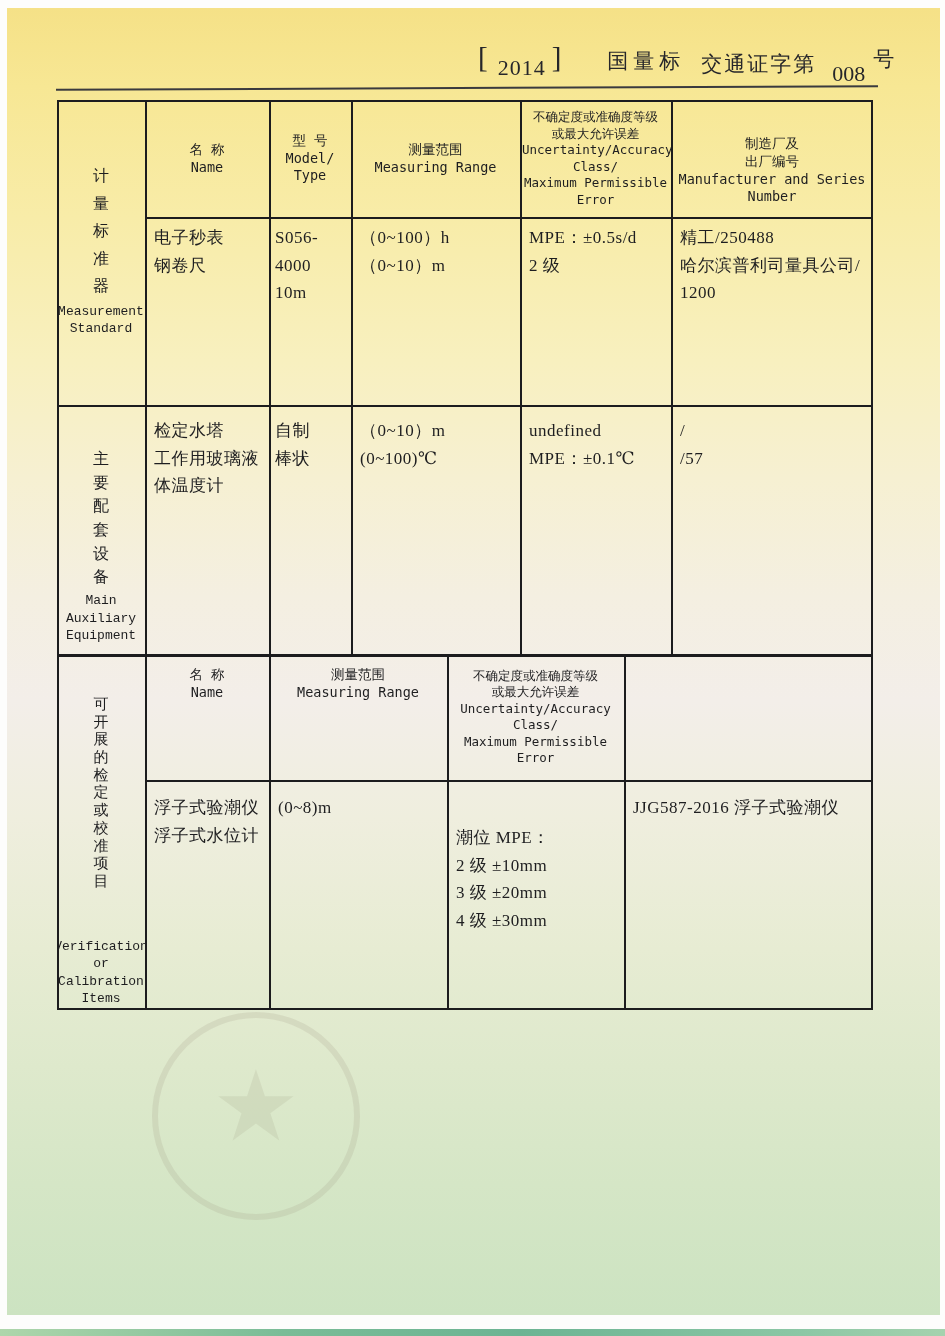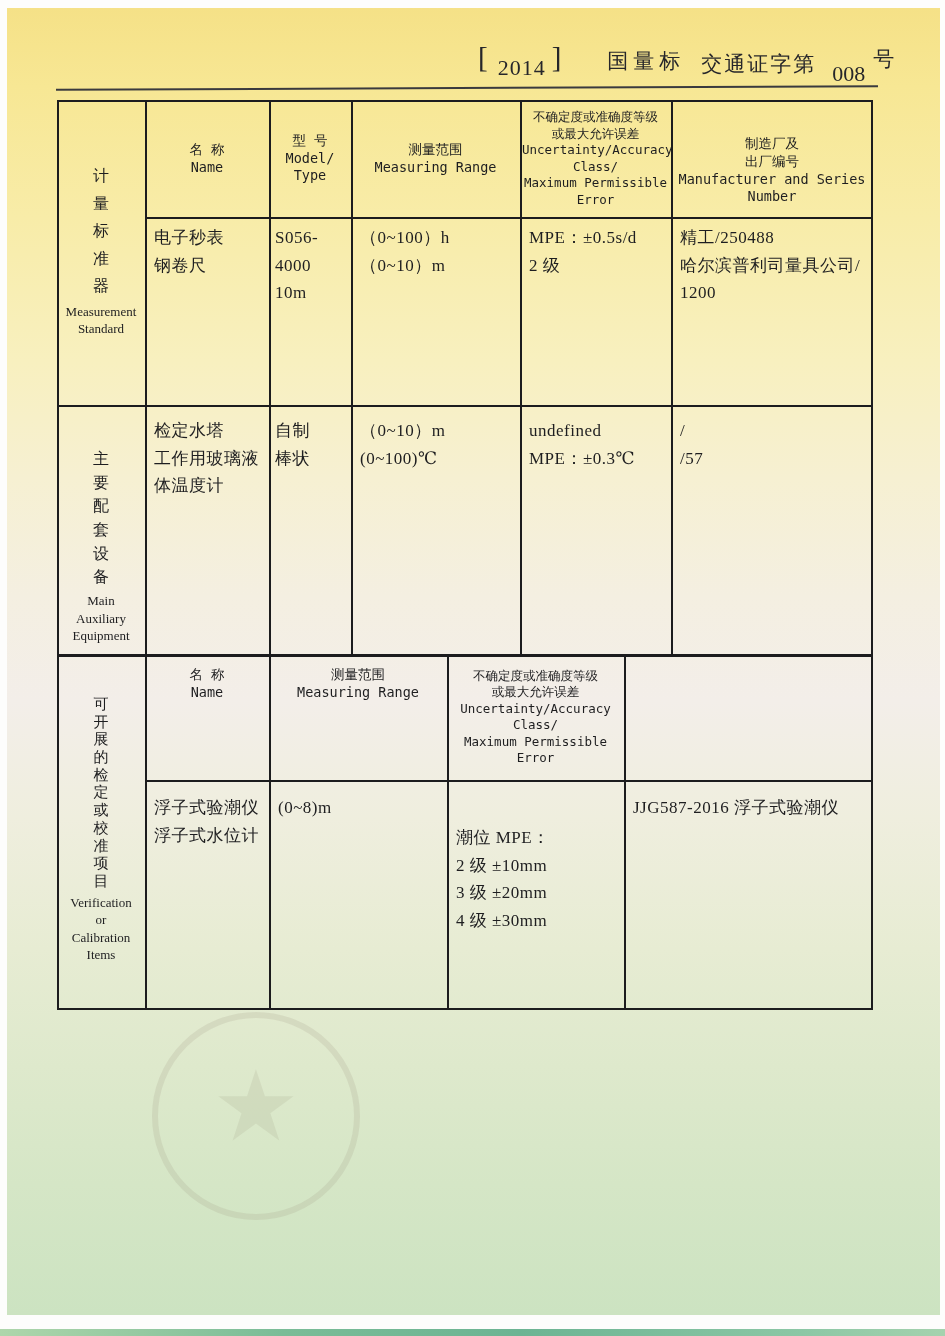--- a/index.html
+++ b/index.html
@@ -52,21 +52,21 @@
     font-size:13.5px; line-height:1.32; text-align:center; white-space:pre-line;
     display:flex; flex-direction:column; justify-content:center;
     padding:2px 2px; letter-spacing:0;
   }
   .label-cell { display:flex; flex-direction:column; align-items:center; }
   .v-zh {
     width:1.18em; word-break:break-all; text-align:center;
     font-size:16px; line-height:1.72; letter-spacing:0;
   }
   .v-en {
-    font-family:Liberation Serif, serif;
+    font-family:Liberation Mono, monospace;
     white-space:pre-line; text-align:center; font-size:13px; line-height:1.35; margin-top:3px;
   }
   .s1.label-cell { padding-top:62px; }
   .s2.label-cell { padding-top:42px; }
   .s2 .v-zh { line-height:1.48; }
   .s3.label-cell { padding-top:42px; }
   .s3 .v-zh { font-size:15px; line-height:1.18; }
   
   #stamp {
     position:absolute; left:152px; top:1012px; width:208px; height:208px;
@@ -117,21 +117,21 @@
       <div class="v-zh">计量标准器</div>
       <div class="v-en">Measurement
 Standard</div>
     </div>
     <div class="cell label-cell s2" style="left:0; top:305px; width:88px; height:249px;">
       <div class="v-zh">主要配套设备</div>
       <div class="v-en">Main
 Auxiliary
 Equipment</div>
     </div>
-    <div class="cell label-cell s3" style="left:0; top:554px; width:88px; height:356px;">
+    <div class="cell label-cell s3" style="left:0; top:554px; width:88px; height:356px;gap:44px;">
       <div class="v-zh">可开展的检定或校准项目</div>
       <div class="v-en">Verification
 or
 Calibration
 Items</div>
     </div>
 
     <div class="cell hdr" style="left:88px;  top:0; width:124px; height:117px;">名  称
 Name</div>
     <div class="cell hdr" style="left:212px; top:0; width:82px;  height:117px;">型  号
@@ -163,21 +163,21 @@
 1200</div>
 
     <div class="cell cc" style="left:88px;  top:305px; width:124px; height:249px; padding-top:12px;">检定水塔
 工作用玻璃液
 体温度计</div>
     <div class="cell cc" style="left:212px; top:305px; width:82px;  height:249px; padding-top:12px; padding-left:6px;">自制
 棒状</div>
     <div class="cell cc" style="left:294px; top:305px; width:169px; height:249px; padding-top:12px;">（0~10）m
 (0~100)℃</div>
     <div class="cell cc" style="left:463px; top:305px; width:151px; height:249px; padding-top:12px;">undefined
-MPE：±0.3℃</div>
+MPE：±0.1℃</div>
     <div class="cell cc" style="left:614px; top:305px; width:202px; height:249px; padding-top:12px;">/
 /57</div>
 
     <div class="cell hdr" style="left:88px;  top:554px; width:124px; height:126px; justify-content:flex-start; padding-top:12px;">名  称
 Name</div>
     <div class="cell hdr" style="left:212px; top:554px; width:178px; height:126px; justify-content:flex-start; padding-top:12px;">测量范围
 Measuring Range</div>
     <div class="cell hdr" style="left:390px; top:554px; width:177px; height:126px; font-size:12.5px;">不确定度或准确度等级
 或最大允许误差
 Uncertainty/Accuracy

